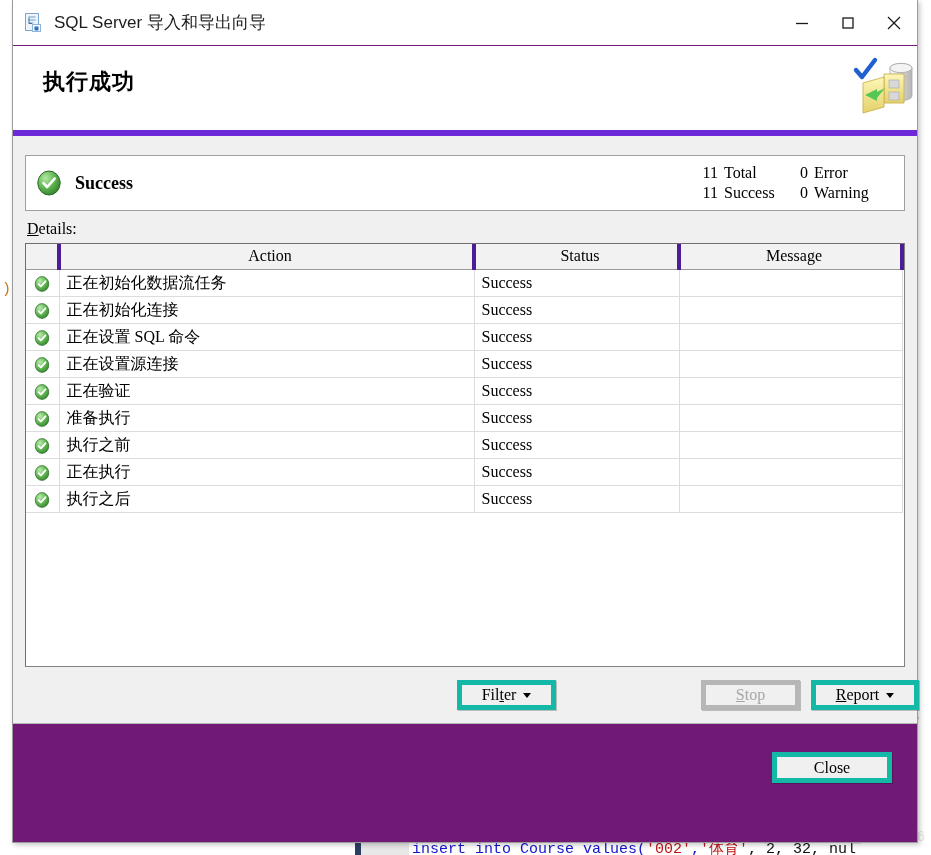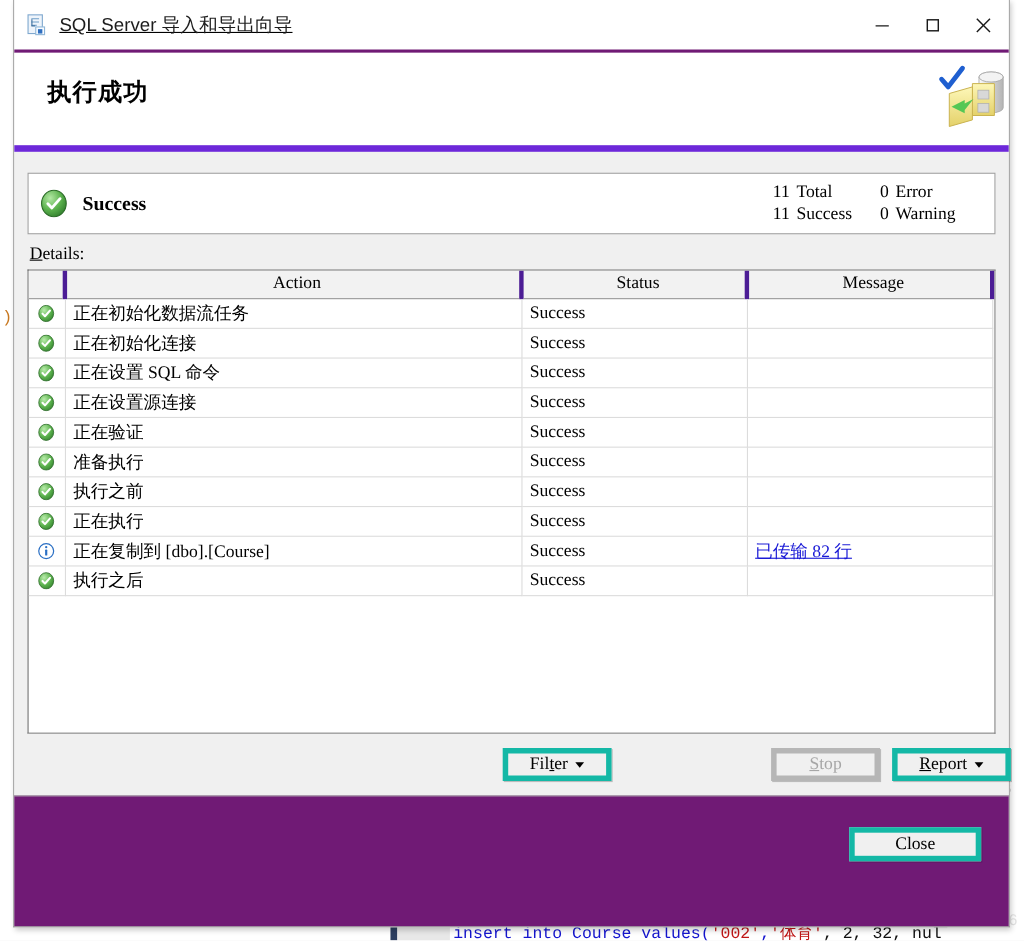--- a/index.html
+++ b/index.html
@@ -102,23 +102,22 @@
     flex-direction: column;
   }
 
   
   #titlebar {
     height: 45px;
     background: #ffffff;
     display: flex;
     align-items: center;
     flex: none;
-    border-bottom: 3px solid #701a75;
+    border-bottom: 1px solid #701a75;
     position: relative;
-    text-decoration: underline;
   }
   #title-icon {
     width: 22px;
     height: 22px;
     margin-left: 10px;
     margin-right: 9px;
     flex: none;
     position: relative;
   }
   #title-text {
@@ -593,30 +592,20 @@
                   </defs>
                   <ellipse cx="13" cy="13" rx="11" ry="12" fill="url(#g2)" stroke="#2b6b27" stroke-width="1.2"></ellipse>
                   <path d="M7.5 13.2 L11.2 17 L18.6 8.6" fill="none" stroke="#ffffff" stroke-width="3" stroke-linecap="round" stroke-linejoin="round"></path>
                 </svg></td>
               <td class="c-action">正在执行</td>
               <td class="c-status">Success</td>
               <td class="c-msg"></td>
             </tr>
             <tr>
               <td class="c-icon"><svg width="16" height="16" viewBox="0 0 26 26">
-                  <circle cx="13" cy="13" r="11" fill="#ffffff" stroke="#2a6fc4" stroke-width="1.8"></circle>
-                  <circle cx="13" cy="7.2" r="1.7" fill="#2a6fc4"></circle>
-                  <rect x="11.4" y="10.6" width="3.2" height="9" rx="1" fill="#2a6fc4"></rect>
-                </svg></td>
-              <td class="c-action">正在复制到 [dbo].[Course]</td>
-              <td class="c-status">Success</td>
-              <td class="c-msg"><a>已传输 82 行</a></td>
-            </tr>
-            <tr>
-              <td class="c-icon"><svg width="16" height="16" viewBox="0 0 26 26">
                   <defs>
                     <radialGradient id="g2" cx="0.35" cy="0.3" r="0.85">
                       <stop offset="0%" stop-color="#b9ecab"></stop>
                       <stop offset="55%" stop-color="#5cb24e"></stop>
                       <stop offset="100%" stop-color="#2d7a2a"></stop>
                     </radialGradient>
                   </defs>
                   <ellipse cx="13" cy="13" rx="11" ry="12" fill="url(#g2)" stroke="#2b6b27" stroke-width="1.2"></ellipse>
                   <path d="M7.5 13.2 L11.2 17 L18.6 8.6" fill="none" stroke="#ffffff" stroke-width="3" stroke-linecap="round" stroke-linejoin="round"></path>
                 </svg></td>

